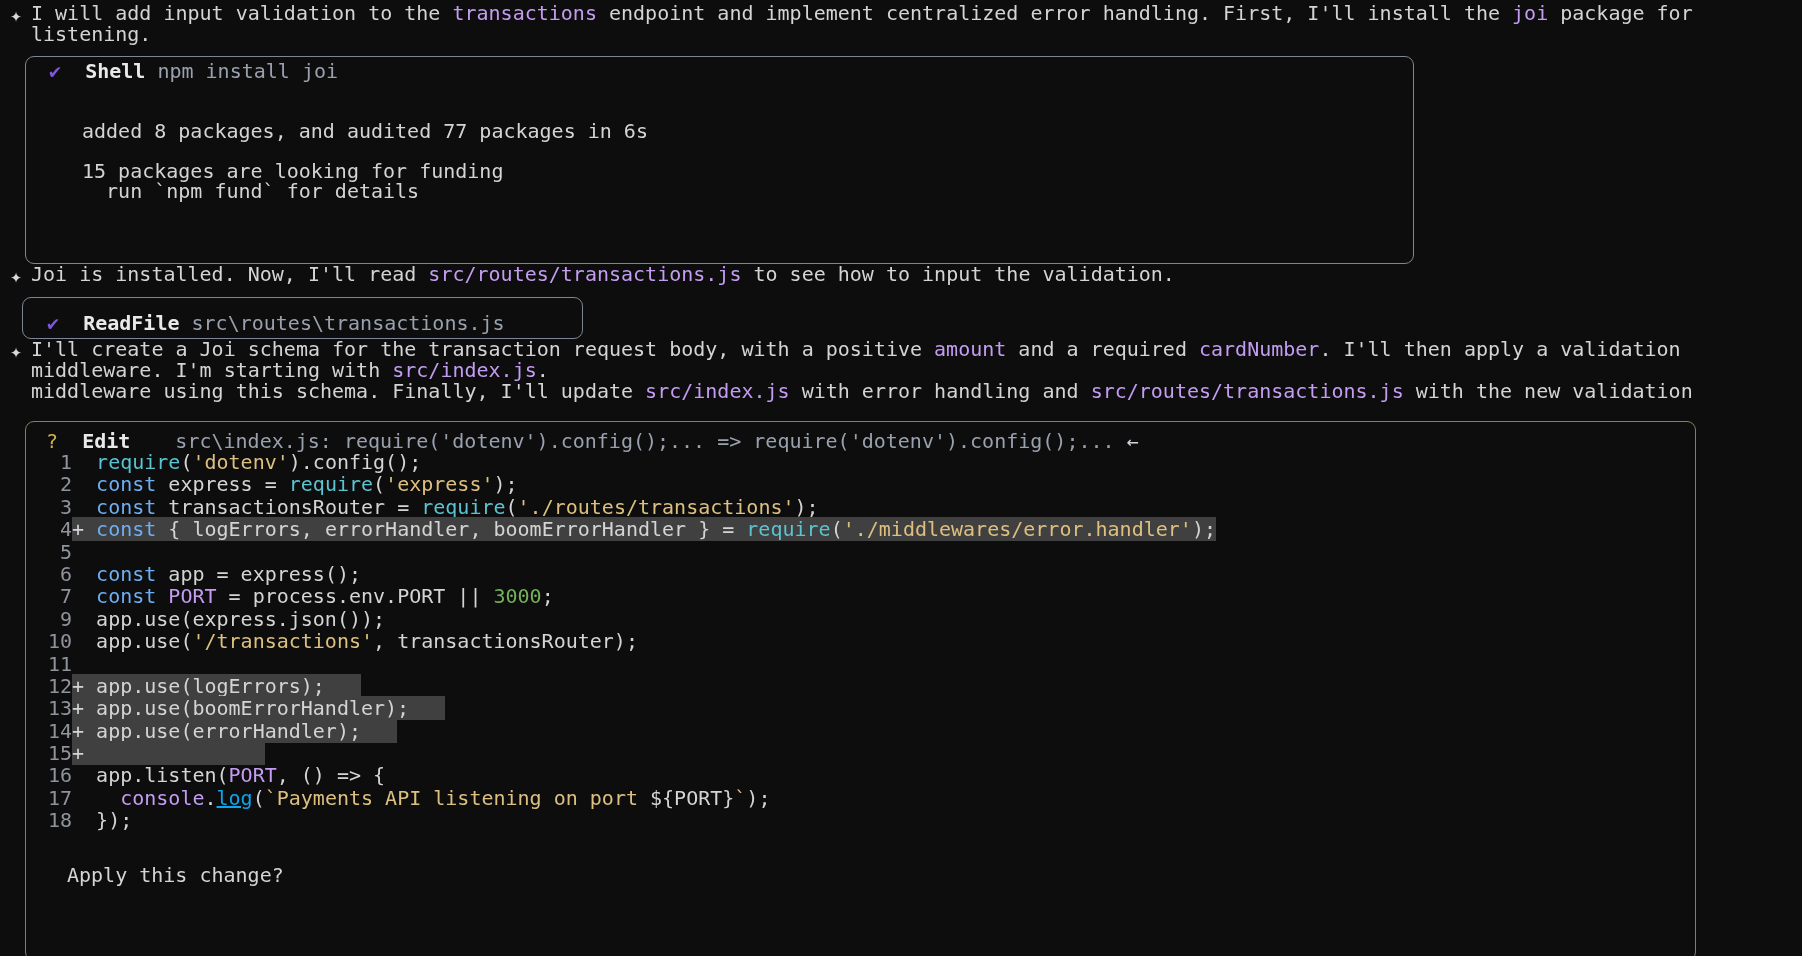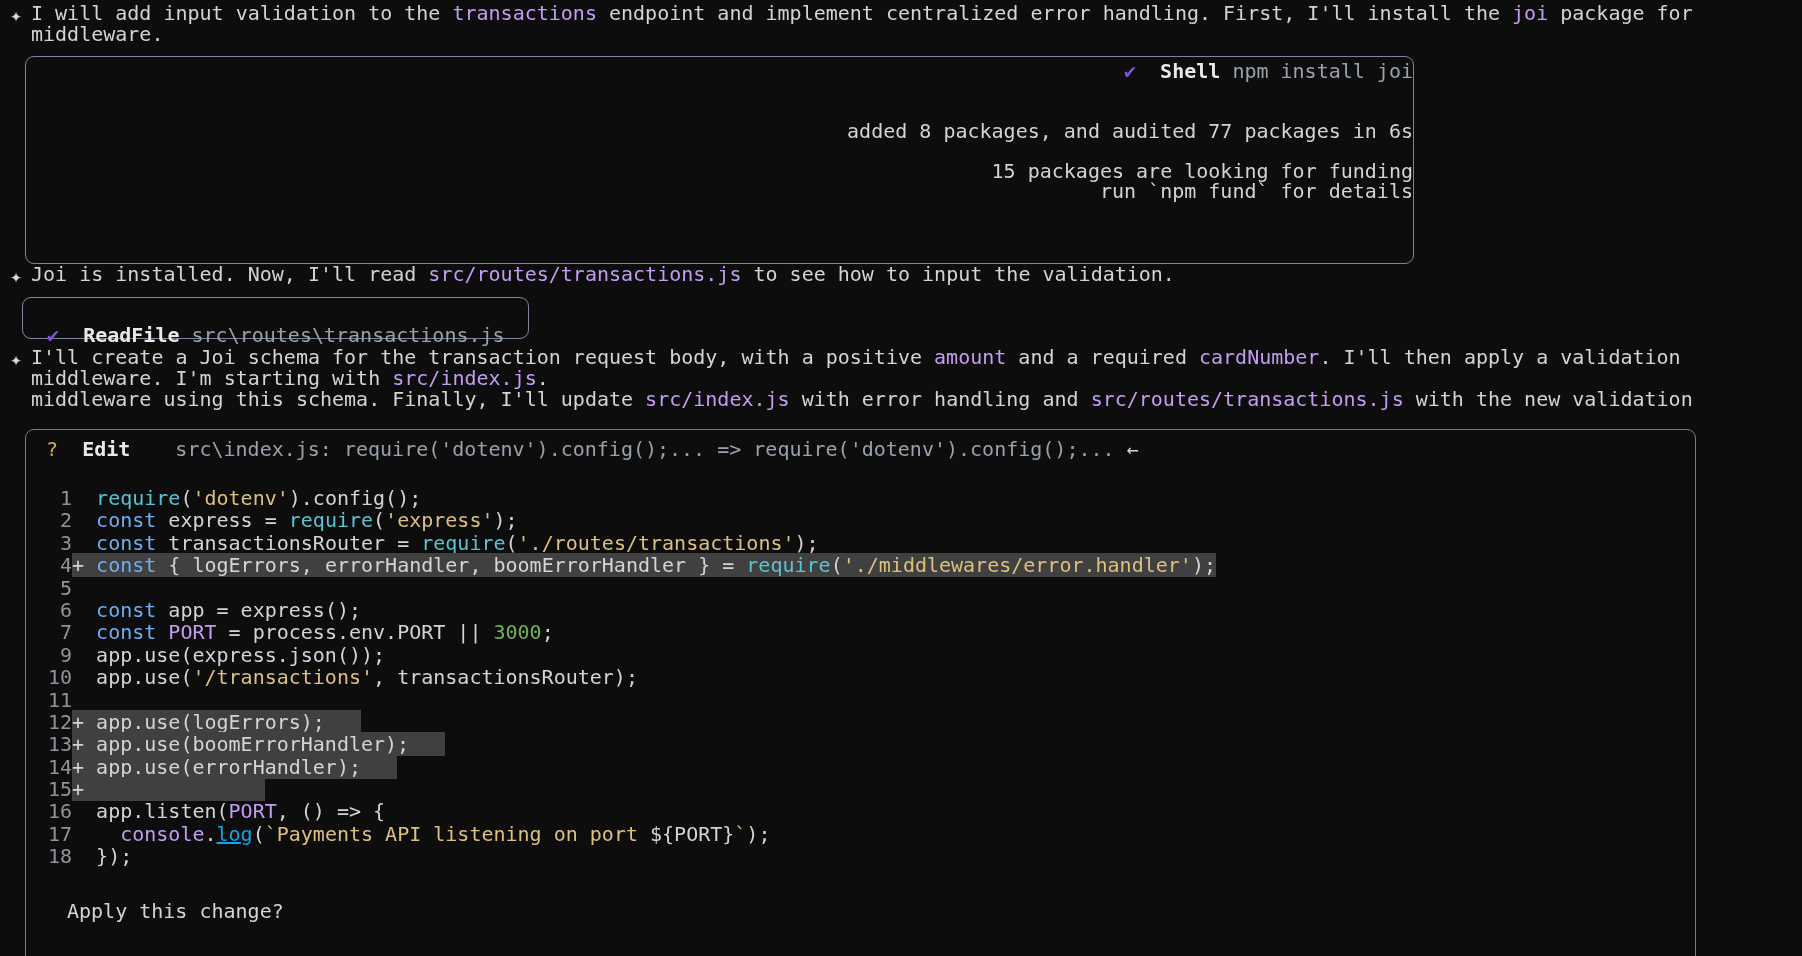--- a/index.html
+++ b/index.html
@@ -10,33 +10,33 @@
     font-size:20px;
   }
   #app{padding-top:3px;}
   .para{position:relative;padding-left:31px;margin:0;}
   .pline{white-space:pre;line-height:21px;height:21px;}
   .sparkle{position:absolute;left:10px;top:0;color:#d9d9d9;}
   .tbox{
     border:1px solid #7d8597;border-radius:9px;
     box-sizing:border-box;white-space:pre;
   }
-  .tbox.shell{margin:11px 0 0 25px;width:1389px;height:208px;padding:4px 0 0 23px;text-align:right;}
-  .tbox.readfile{margin:12px 0 8px 22px;width:507px;height:42px;padding:27px 0 0 24px;}
+  .tbox.shell{margin:11px 0 0 25px;width:1389px;height:208px;padding:4px 0 0 23px;}
+  .tbox.readfile{margin:12px 0 0 22px;width:561px;height:42px;padding:15px 0 0 24px;}
   .tline{white-space:pre;line-height:20px;height:20px;}
   .tout{padding-left:33px;}
   .tname{font-weight:bold;color:#e9e9e9;}
   .targs{color:#99a1ae;}
   .ebox{
     margin:19px 0 0 25px;width:1671px;height:540px;
     border:1px solid #8d7d57;border-radius:9px;
     box-sizing:border-box;padding:9px 0 0 20px;white-space:pre;
   }
   .ehead{white-space:pre;line-height:20px;height:20px;}
-  .codeblock{margin-top:28px;}
+  .codeblock{}
   .crow{white-space:pre;line-height:22.4px;height:22.4px;}
   .lnum{display:inline-block;width:26px;text-align:right;color:#8f949c;}
   .hl-add{background:#404040;}
   .apply{margin-top:33px;line-height:21px;white-space:pre;margin-left:21px;}
   .c-purple{color:#c49df3;}
   .c-str{color:#ddc07f;}
   .c-kw{color:#6eaef2;}
   .c-cyan{color:#5bc4d2;}
   .c-num{color:#74b05a;}
   .c-gold{color:#d1b04f;}
@@ -46,21 +46,21 @@
   .c-check{color:#7e55dd;}
   .c-arrow{color:#cfd4dc;}
 </style>
 </head>
 <body>
 
 <div id="app">
     <div class="para">
       <span class="sparkle">✦</span>
       <div class="pline"><span>I will add input validation to the </span><span class="c-purple">transactions</span><span> endpoint and implement centralized error handling. First, I'll install the </span><span class="c-purple">joi</span><span> package for</span></div>
-      <div class="pline"><span>middleware.</span></div>
+      <div class="pline"><span>listening.</span></div>
     </div>
     <div class="tbox shell"><div class="tline"><span class="c-check">✔</span><span>  </span><span class="tname">Shell</span><span> </span><span class="targs">npm install joi</span></div><div class="tline tout"></div><div class="tline tout"></div><div class="tline tout">added 8 packages, and audited 77 packages in 6s</div><div class="tline tout"></div><div class="tline tout">15 packages are looking for funding</div><div class="tline tout">  run `npm fund` for details</div></div>
     <div class="para">
       <span class="sparkle">✦</span>
       <div class="pline"><span>Joi is installed. Now, I'll read </span><span class="c-purple">src/routes/transactions.js</span><span> to see how to input the validation.</span></div>
     </div>
     <div class="tbox readfile"><div class="tline"><span class="c-check">✔</span><span>  </span><span class="tname">ReadFile</span><span> </span><span class="targs">src\routes\transactions.js</span></div></div>
     <div class="para">
       <span class="sparkle">✦</span>
       <div class="pline"><span>I'll create a Joi schema for the transaction request body, with a positive </span><span class="c-purple">amount</span><span> and a required </span><span class="c-purple">cardNumber</span><span>. I'll then apply a validation</span></div>

